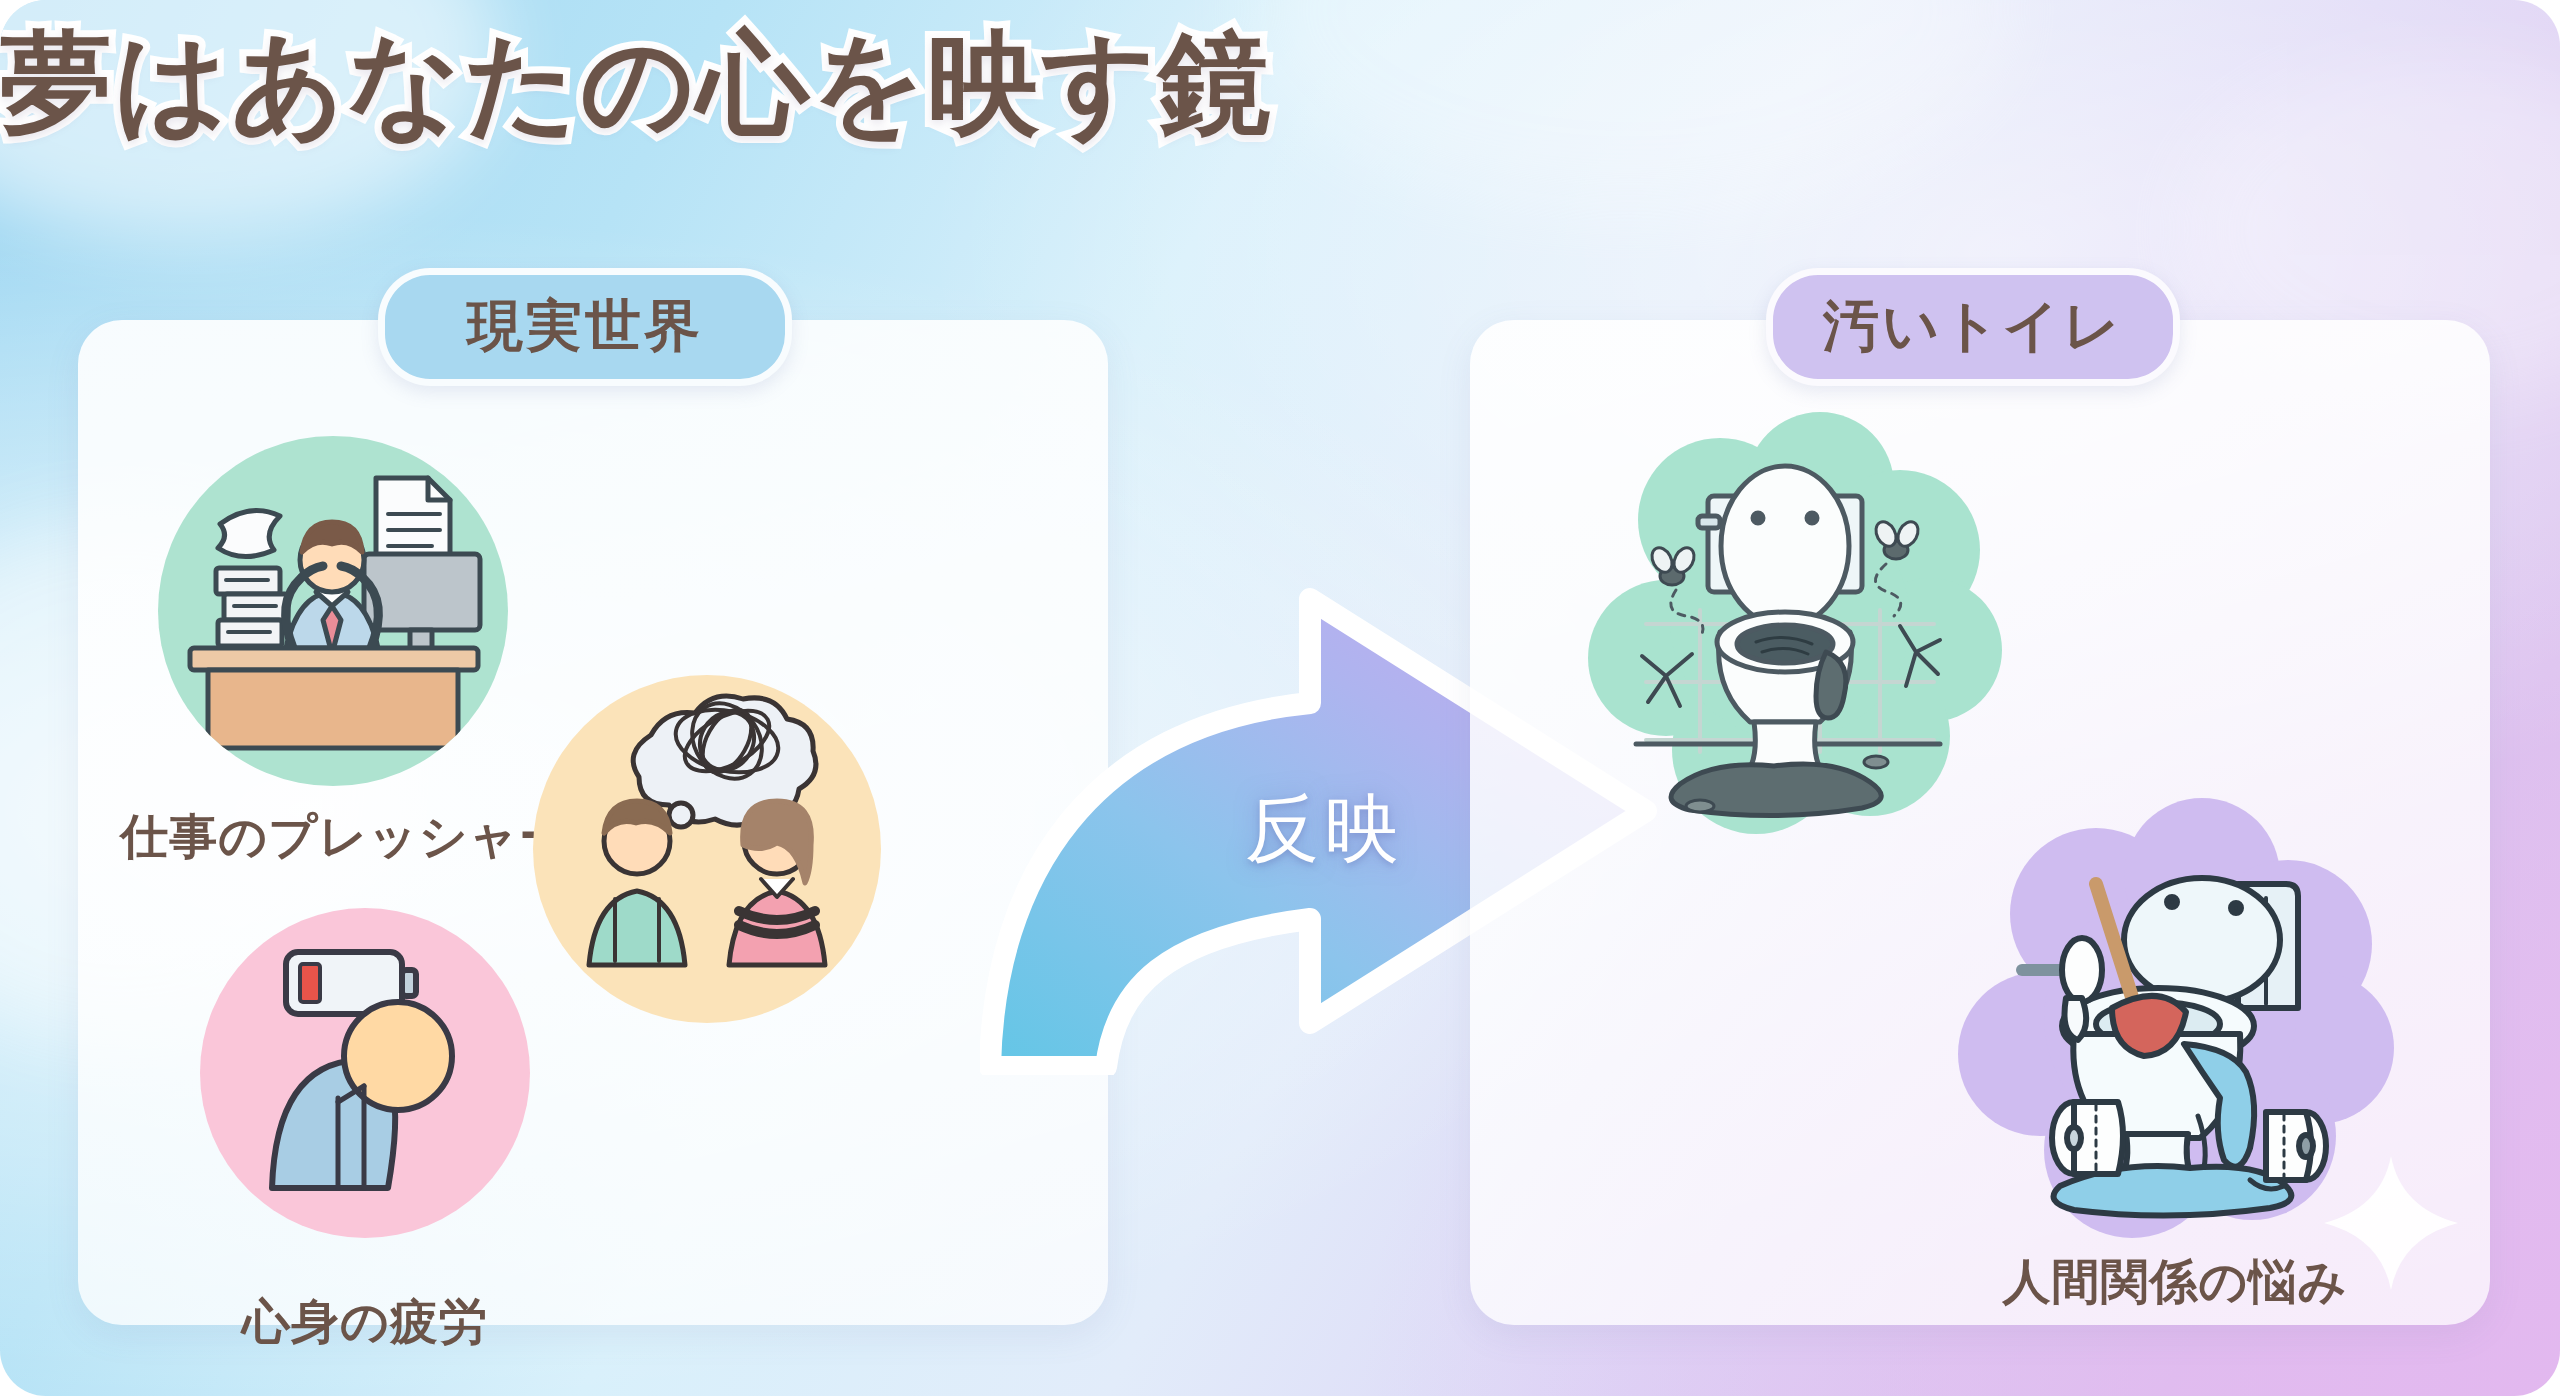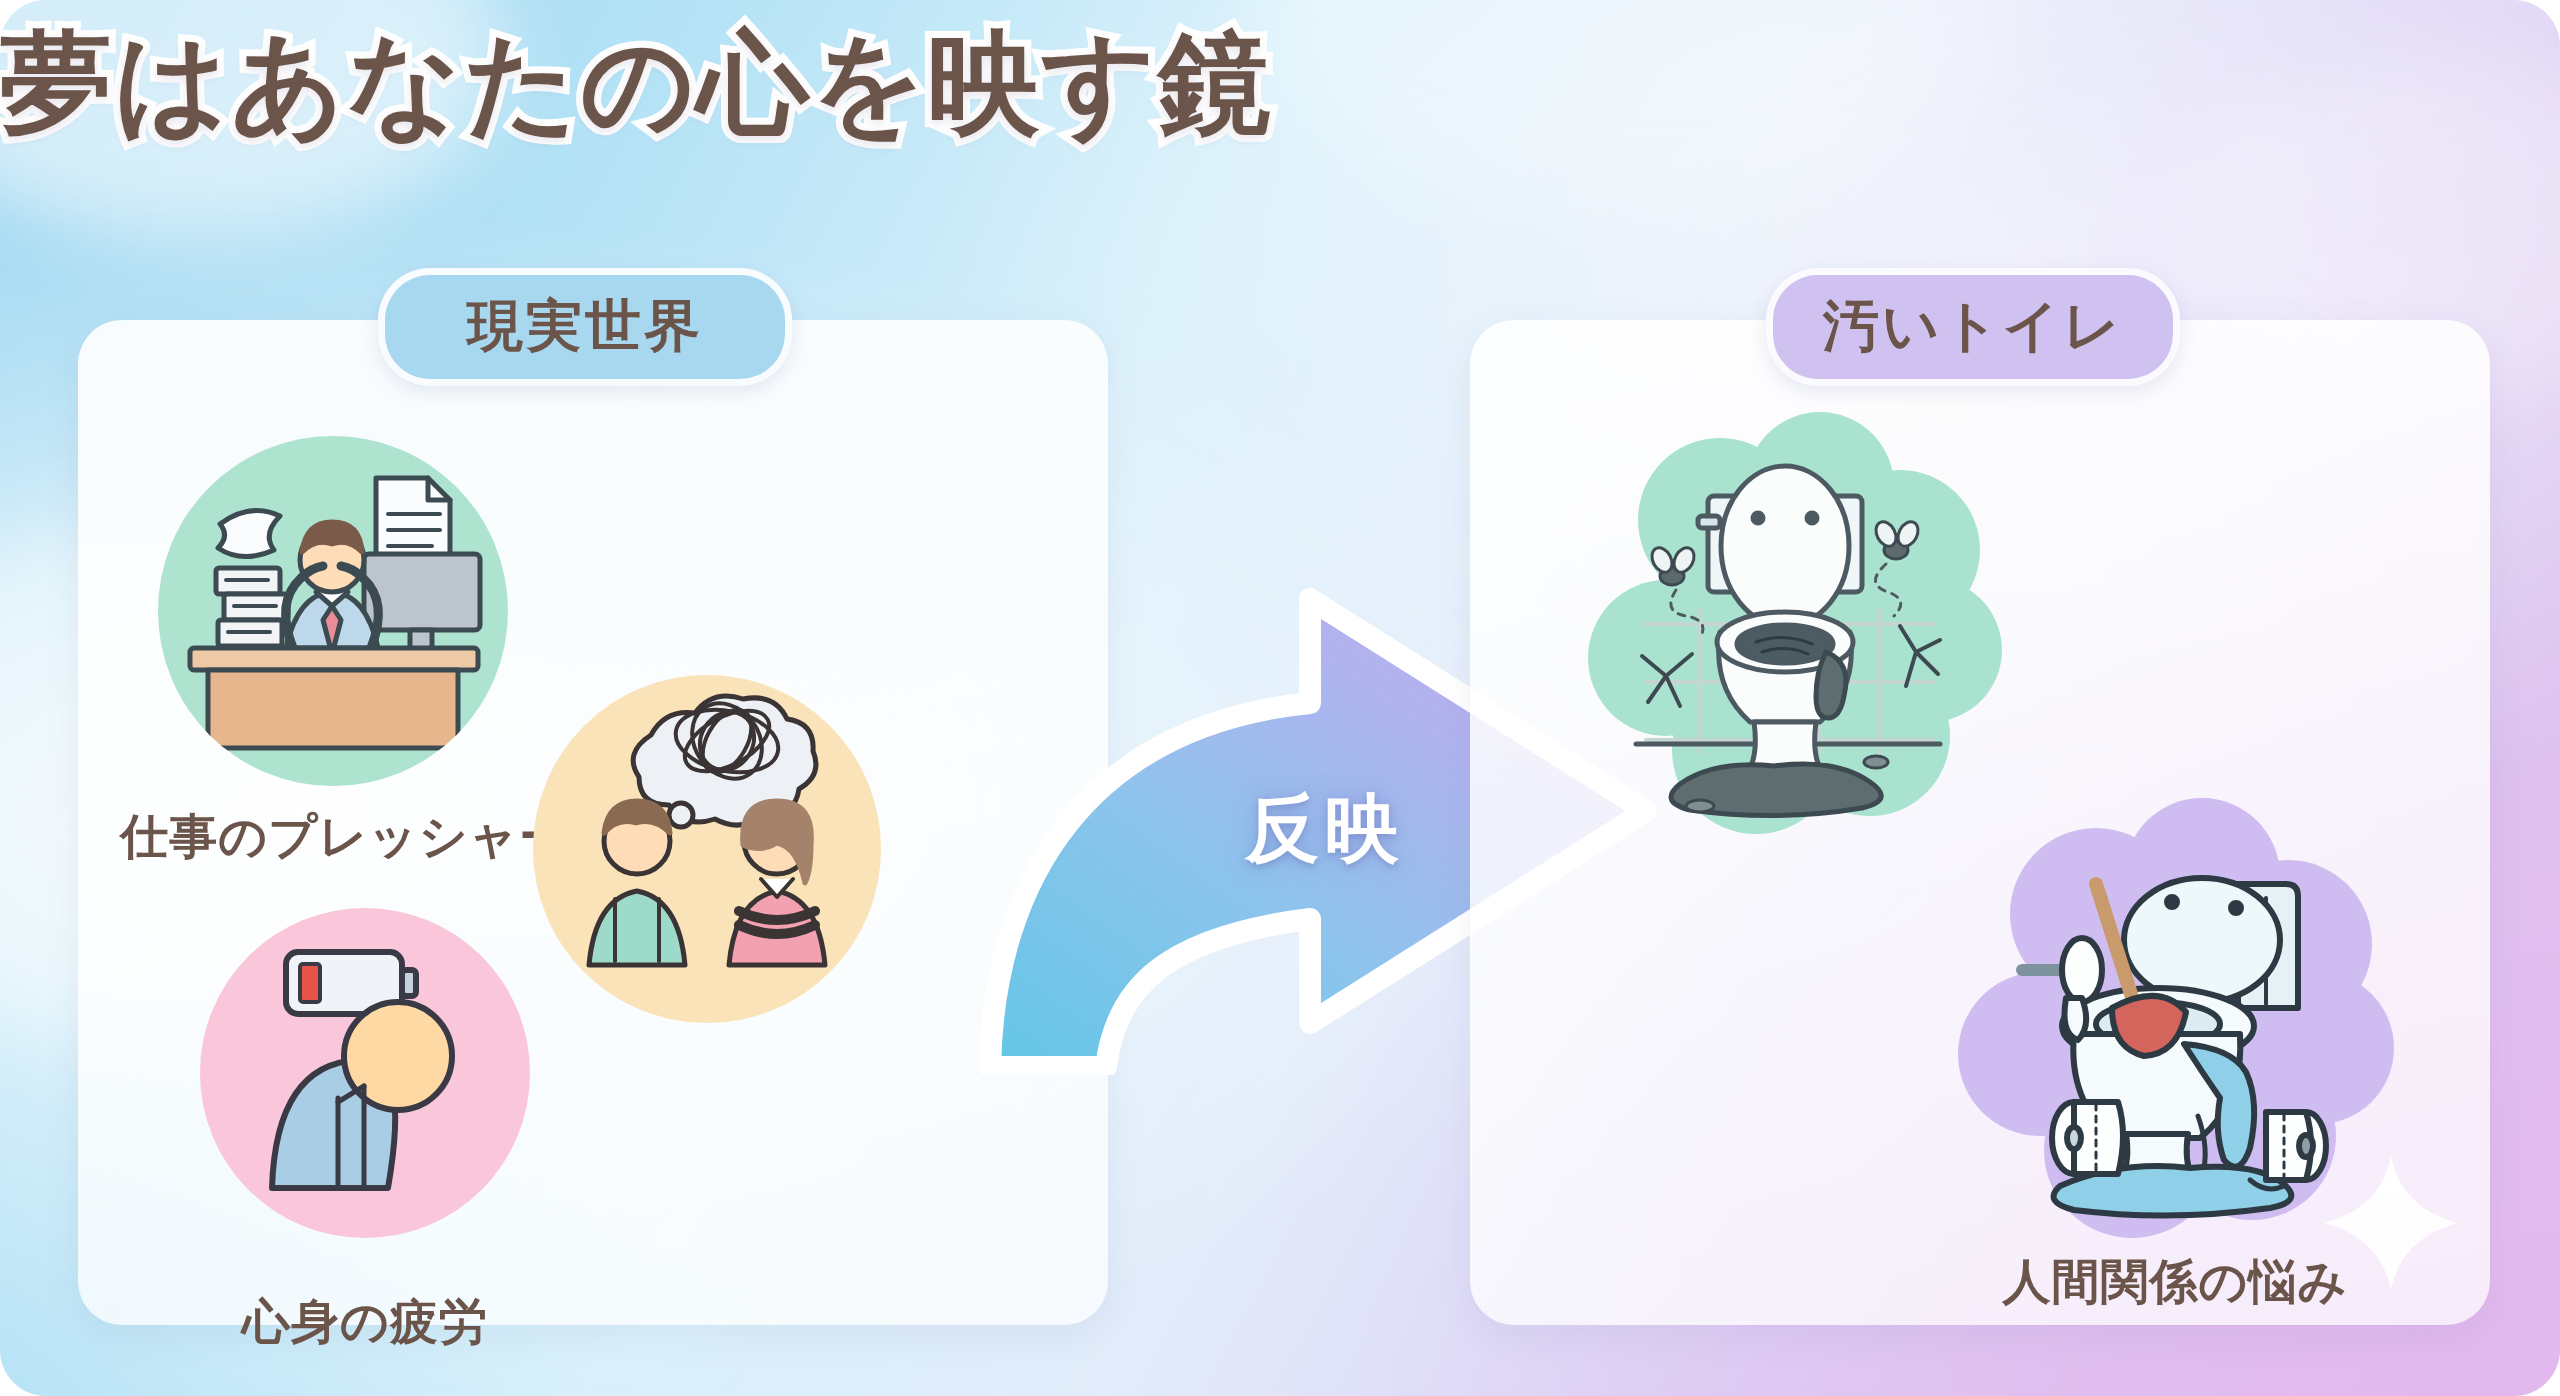--- a/index.html
+++ b/index.html
@@ -53,21 +53,21 @@
   }
 
   
   .blob{position:absolute;}
   .blob svg{display:block;overflow:visible;}
 
   
   .arrow{position:absolute;left:980px;top:575px;width:690px;height:500px;}
   .arrow-label{
     position:absolute;left:0;right:0;top:205px;text-align:center;
-    font-size:74px;font-weight:bold;color:#ffffff;letter-spacing:6px;
+    font-size:74px;font-weight:normal;color:#ffffff;letter-spacing:6px;
     text-shadow:0 0 22px rgba(120,130,200,.55),0 3px 6px rgba(90,100,170,.35);
   }
 
   
   .sparkle{position:absolute;pointer-events:none;}
 </style>
 </head>
 <body>
 
 <div class="canvas">

